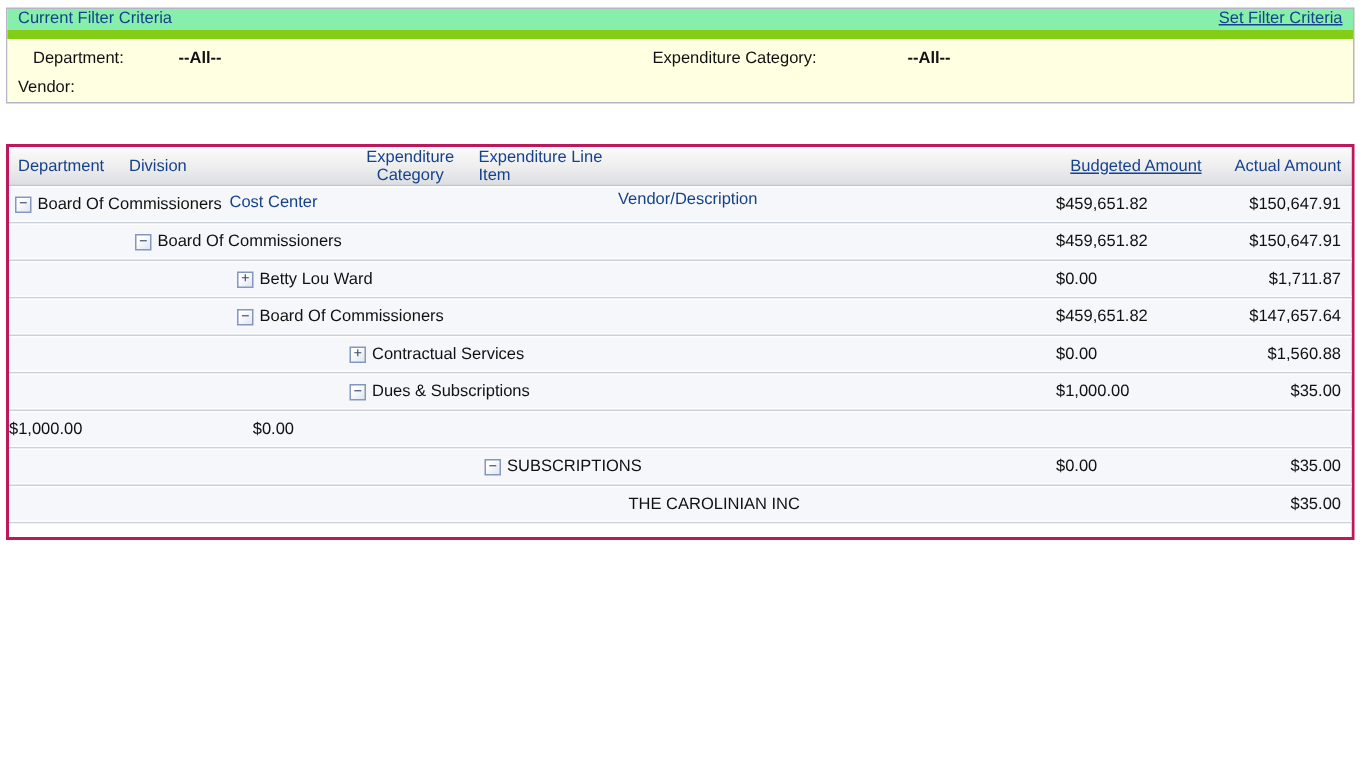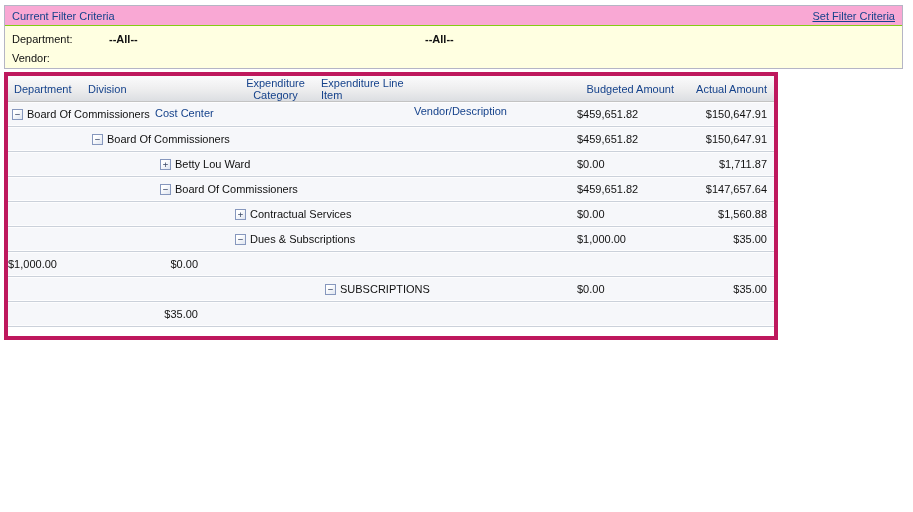--- a/index.html
+++ b/index.html
@@ -10,54 +10,54 @@
     font-family:"Liberation Sans", sans-serif;
     font-size:11px; color:#111;
   }
 
   
   .filter-box {
     position:absolute; left:4px; top:5px; width:899px;
     border:1px solid #b5b5c5; background:#ffffe1;
   }
   .filter-title-bar {
-    height:20px; background:#f9a8d4;
-    border-bottom:1px solid #84cc16;
-    display:flex; justify-content:space-between; align-items:center;
+    height:20px; background:#86efac;
+    border-bottom:6px solid #84cc16;
+    display:flex; justify-content:space-between; align-items:flex-start;
     padding:0 7px;
   }
   .filter-title { color:#15428b; }
   .set-filter-link { color:#15428b; text-decoration:underline; cursor:pointer; }
   .filter-body { position:relative; height:42px; background:#ffffe1; }
   .f-row1 { position:absolute; top:7px; left:0; right:0; display:flex; }
-  .f-label-dept   { margin-left:7px; width:97px; }
+  .f-label-dept   { margin-left:17px; width:97px; }
   .f-value-dept   { width:316px; font-weight:bold; }
   .f-label-expcat { width:170px; }
   .f-value-expcat { font-weight:bold; }
   .f-row2 { position:absolute; top:26px; left:7px; }
 
   
   .grid {
-    position:absolute; left:4px; top:72px; width:774px;
-    border:4px solid #be185d; background:#ffffff;
+    position:absolute; left:4px; top:96px; width:899px;
+    border:2px solid #be185d; background:#ffffff;
   }
   .grid-header {
     height:26px; display:flex; align-items:center;
     background:linear-gradient(#fbfbfc, #ededee 55%, #dcdee2);
     border-bottom:1px solid #c3c3c3;
     color:#15428b; line-height:12px;
   }
   .hc { flex:0 0 auto; cursor:pointer; }
   .hc-department { flex-basis:80px; padding-left:6px; }
   .hc-division   { flex-basis:67px; }
   .hc-costcenter { flex-basis:75px;margin-top:48px; }
   .hc-expcat     { flex-basis:91px;text-align:center; }
   .hc-expline    { flex-basis:93px; }
   .hc-vendor     { flex:1 1 auto;margin-top:44px; }
-  .hc-budgeted   { flex-basis:105px; text-align:right; padding-right:8px; }
+  .hc-budgeted   { flex-basis:105px; text-align:right; padding-right:8px;text-decoration:underline; }
   .hc-actual     { flex-basis:92px;  text-align:right; padding-right:7px; }
 
   .grid-row {
     height:25px; display:flex; align-items:center;
     background:#f6f7fa;
     border-bottom:1px solid #cbd1da;
     box-shadow: inset 0 1px 0 #fdfdfe, inset 0 -1px 0 #fdfdfe;
   }
   .row-label { flex:1 1 auto; display:flex; align-items:center; min-width:0; }
   .lv0 { padding-left:4px; }
@@ -83,20 +83,21 @@
 
 <div class="filter-box">
   <div class="filter-title-bar">
     <span class="filter-title">Current Filter Criteria</span>
     <span class="set-filter-link">Set Filter Criteria</span>
   </div>
   <div class="filter-body">
     <div class="f-row1">
       <span class="f-label-dept">Department:</span>
       <span class="f-value-dept">--All--</span>
+      <span class="f-label-expcat">Expenditure Category:</span>
       <span class="f-value-expcat">--All--</span>
     </div>
     <div class="f-row2">
       <span>Vendor:</span>
       <span></span>
     </div>
   </div>
 </div>
 
 <div class="grid">
@@ -166,19 +167,23 @@
     </div>
       <div class="grid-row">
       <div class="row-label lv4">
         <span class="tree-icon">−</span>
         <span class="cell-label-text">SUBSCRIPTIONS</span>
       </div>
       <div class="cell-budgeted">$0.00</div>
       <div class="cell-actual">$35.00</div>
     </div>
       <div class="grid-row">
+      <div class="row-label lv5">
+        <span class="tree-icon" style="visibility: hidden;"></span>
+        <span class="cell-label-text">THE CAROLINIAN INC</span>
+      </div>
       <div class="cell-budgeted"></div>
       <div class="cell-actual">$35.00</div>
     </div>
     </div>
 
   <div class="bottom-strip"></div>
 </div>
 
 </body></html>

